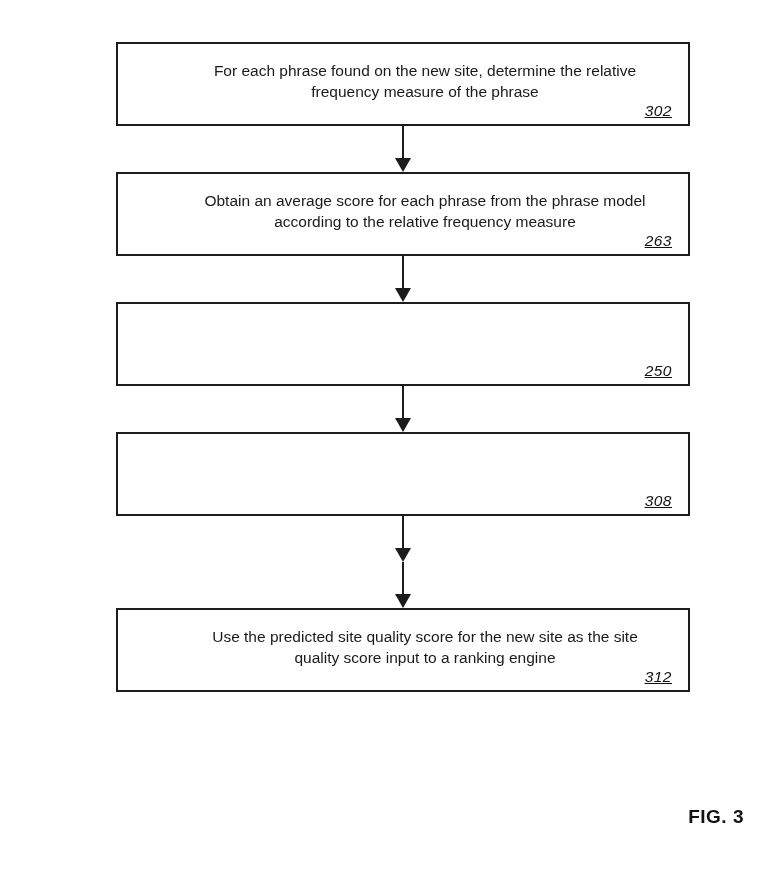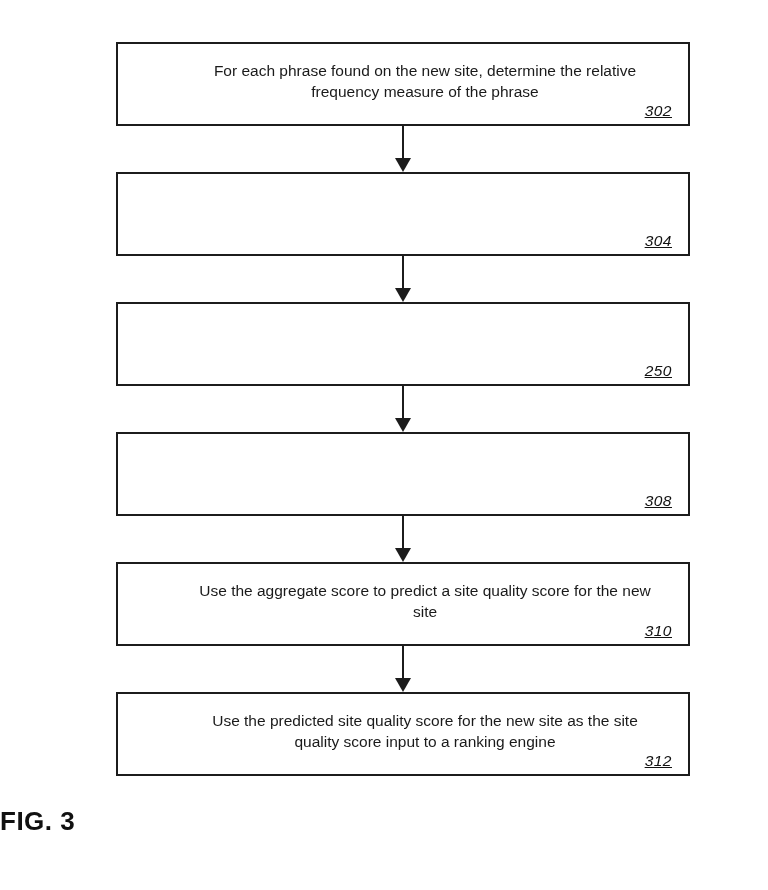--- a/index.html
+++ b/index.html
@@ -71,22 +71,22 @@
     border-left: 8px solid transparent;
     border-right: 8px solid transparent;
     border-top: 14px solid #1c1c1c;
     margin-top: -1px;
   }
   .caption {
     position: absolute;
     top: 806px;
     left: 0;
     width: 744px;
-    text-align: left;
-    font-size: 26px;
+    text-align: right;
+    font-size: 19px;
     font-weight: bold;
     color: #111111;
     letter-spacing: 0.5px;
   }
 </style>
 </head>
 <body>
 
 <div class="canvas">
   <div class="flow">
@@ -95,21 +95,22 @@
       <div class="step-text">For each phrase found on the new site, determine the relative frequency measure of the phrase</div>
       <div class="step-ref">302</div>
     </div>
 
     <div class="arrow">
       <div class="arrow-line"></div>
       <div class="arrow-head"></div>
     </div>
 
     <div class="step">
-      <div class="step-ref">304</div>
+      <div class="step-text">Obtain an average score for each phrase from the phrase model according to the relative frequency measure</div>
+      <div class="step-ref">263</div>
     </div>
 
     <div class="arrow">
       <div class="arrow-line"></div>
       <div class="arrow-head"></div>
     </div>
 
     <div class="step">
       <div class="step-ref">250</div>
     </div>
@@ -121,24 +122,20 @@
 
     <div class="step">
       <div class="step-ref">308</div>
     </div>
 
     <div class="arrow">
       <div class="arrow-line"></div>
       <div class="arrow-head"></div>
     </div>
 
-    <div class="step">
-      <div class="step-text">Use the aggregate score to predict a site quality score for the new site</div>
-      <div class="step-ref">310</div>
-    </div>
 
     <div class="arrow">
       <div class="arrow-line"></div>
       <div class="arrow-head"></div>
     </div>
 
     <div class="step">
       <div class="step-text">Use the predicted site quality score for the new site as the site quality score input to a ranking engine</div>
       <div class="step-ref">312</div>
     </div>

